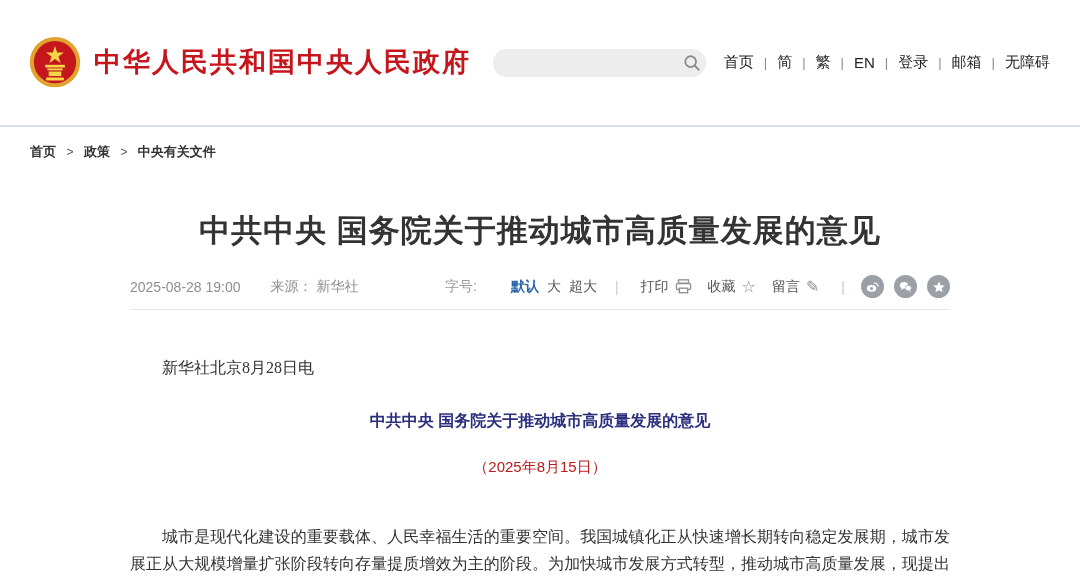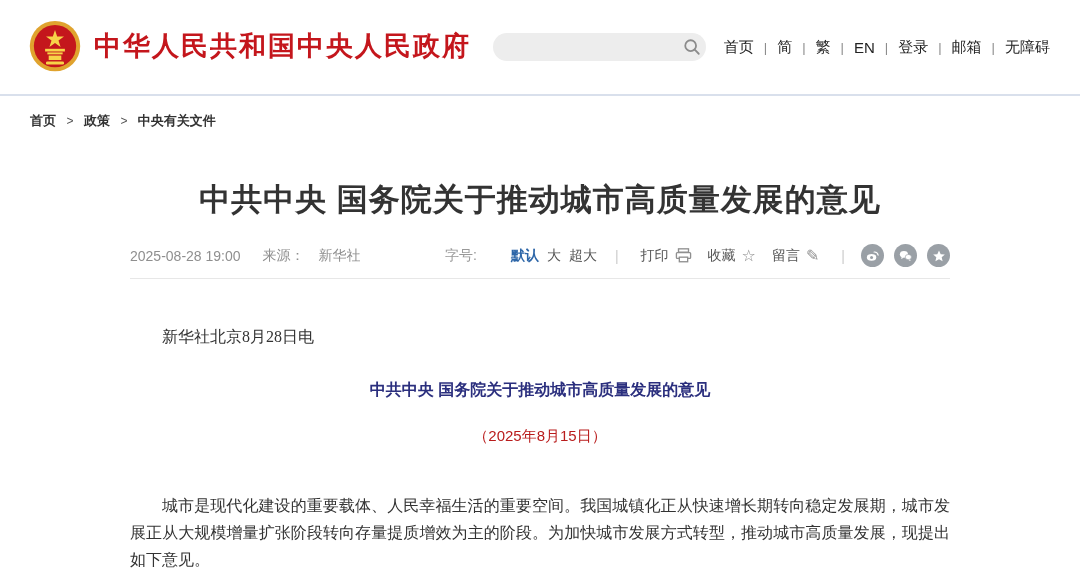--- a/index.html
+++ b/index.html
@@ -3,21 +3,21 @@
 <meta charset="utf-8">
 <style>
   * { margin:0; padding:0; box-sizing:border-box; }
   html,body { background:#fff; }
   body {
     font-family:"Liberation Sans","DejaVu Sans",sans-serif;
     width:1080px; height:579px; overflow:hidden; position:relative;
   }
   
   .header {
-    height:94px; background:#fff; display:flex; align-items:center;
+    height:125px; background:#fff; display:flex; align-items:center;
     padding:0 28px 0 28px;
   }
   .emblem { width:54px; height:56px; flex:0 0 auto; }
   .brand { margin-left:12px; }
   .brand-title {
     color:#c4161c; font-size:27px; font-weight:bold; letter-spacing:2px; line-height:1.15;
   }
   .brand-url { font-size:14px; margin-top:3px; color:#9a9a9a; letter-spacing:1px; }
   .brand-url .gov { color:#c4161c; font-weight:bold; }
   .header-right { margin-left:auto; display:flex; align-items:center; }
@@ -40,21 +40,21 @@
   
   .content { width:820px; margin:0 auto; }
   .page-title {
     margin-top:35px; text-align:center; font-size:31px; font-weight:bold; color:#333;
     letter-spacing:1px; line-height:1.3;
   }
   .meta-row {
     margin-top:24px; display:flex; justify-content:space-between; align-items:center;
     font-size:14px; color:#8f8f8f;
   }
-  .meta-left { display:flex; align-items:center; gap:14px; }
+  .meta-left { display:flex; align-items:center; gap:4px; }
   .meta-right { display:flex; align-items:center; color:#666; }
   .fz-label { color:#999; margin-right:2px; }
   .fz-opt { color:#555; margin:0 4px; cursor:pointer; text-decoration:none; }
   .fz-opt.active { color:#2d66a8; font-weight:bold;padding-left:28px; }
   .pipe { color:#ccc; margin:0 14px; }
   .tool { display:flex; align-items:center; margin:0 8px; cursor:pointer; color:#555; }
   .tool .t-icon { margin-left:6px; color:#8f8f8f; display:flex; align-items:center; }
   .tool .glyph { font-size:16px; line-height:1; color:#8f8f8f; }
   .share-group { display:flex; align-items:center; gap:10px; margin-left:2px; }
   .share-circle {
@@ -124,21 +124,21 @@
   <a class="crumb">中央有关文件</a>
 </div>
 
 <div class="content">
 
   <h1 class="page-title">中共中央 国务院关于推动城市高质量发展的意见</h1>
 
   <div class="meta-row">
     <div class="meta-left">
       <span>2025-08-28 19:00</span>
-      <span style="margin-left:8px;">来源：</span>
+      <span style="margin-left:26px;">来源：</span>
       <span>新华社</span>
     </div>
     <div class="meta-right">
       <span class="fz-label">字号:</span>
       <a class="fz-opt active">默认</a>
       <a class="fz-opt">大</a>
       <a class="fz-opt">超大</a>
       <span class="pipe">|</span>
       <span class="tool">
         <span>打印</span>

